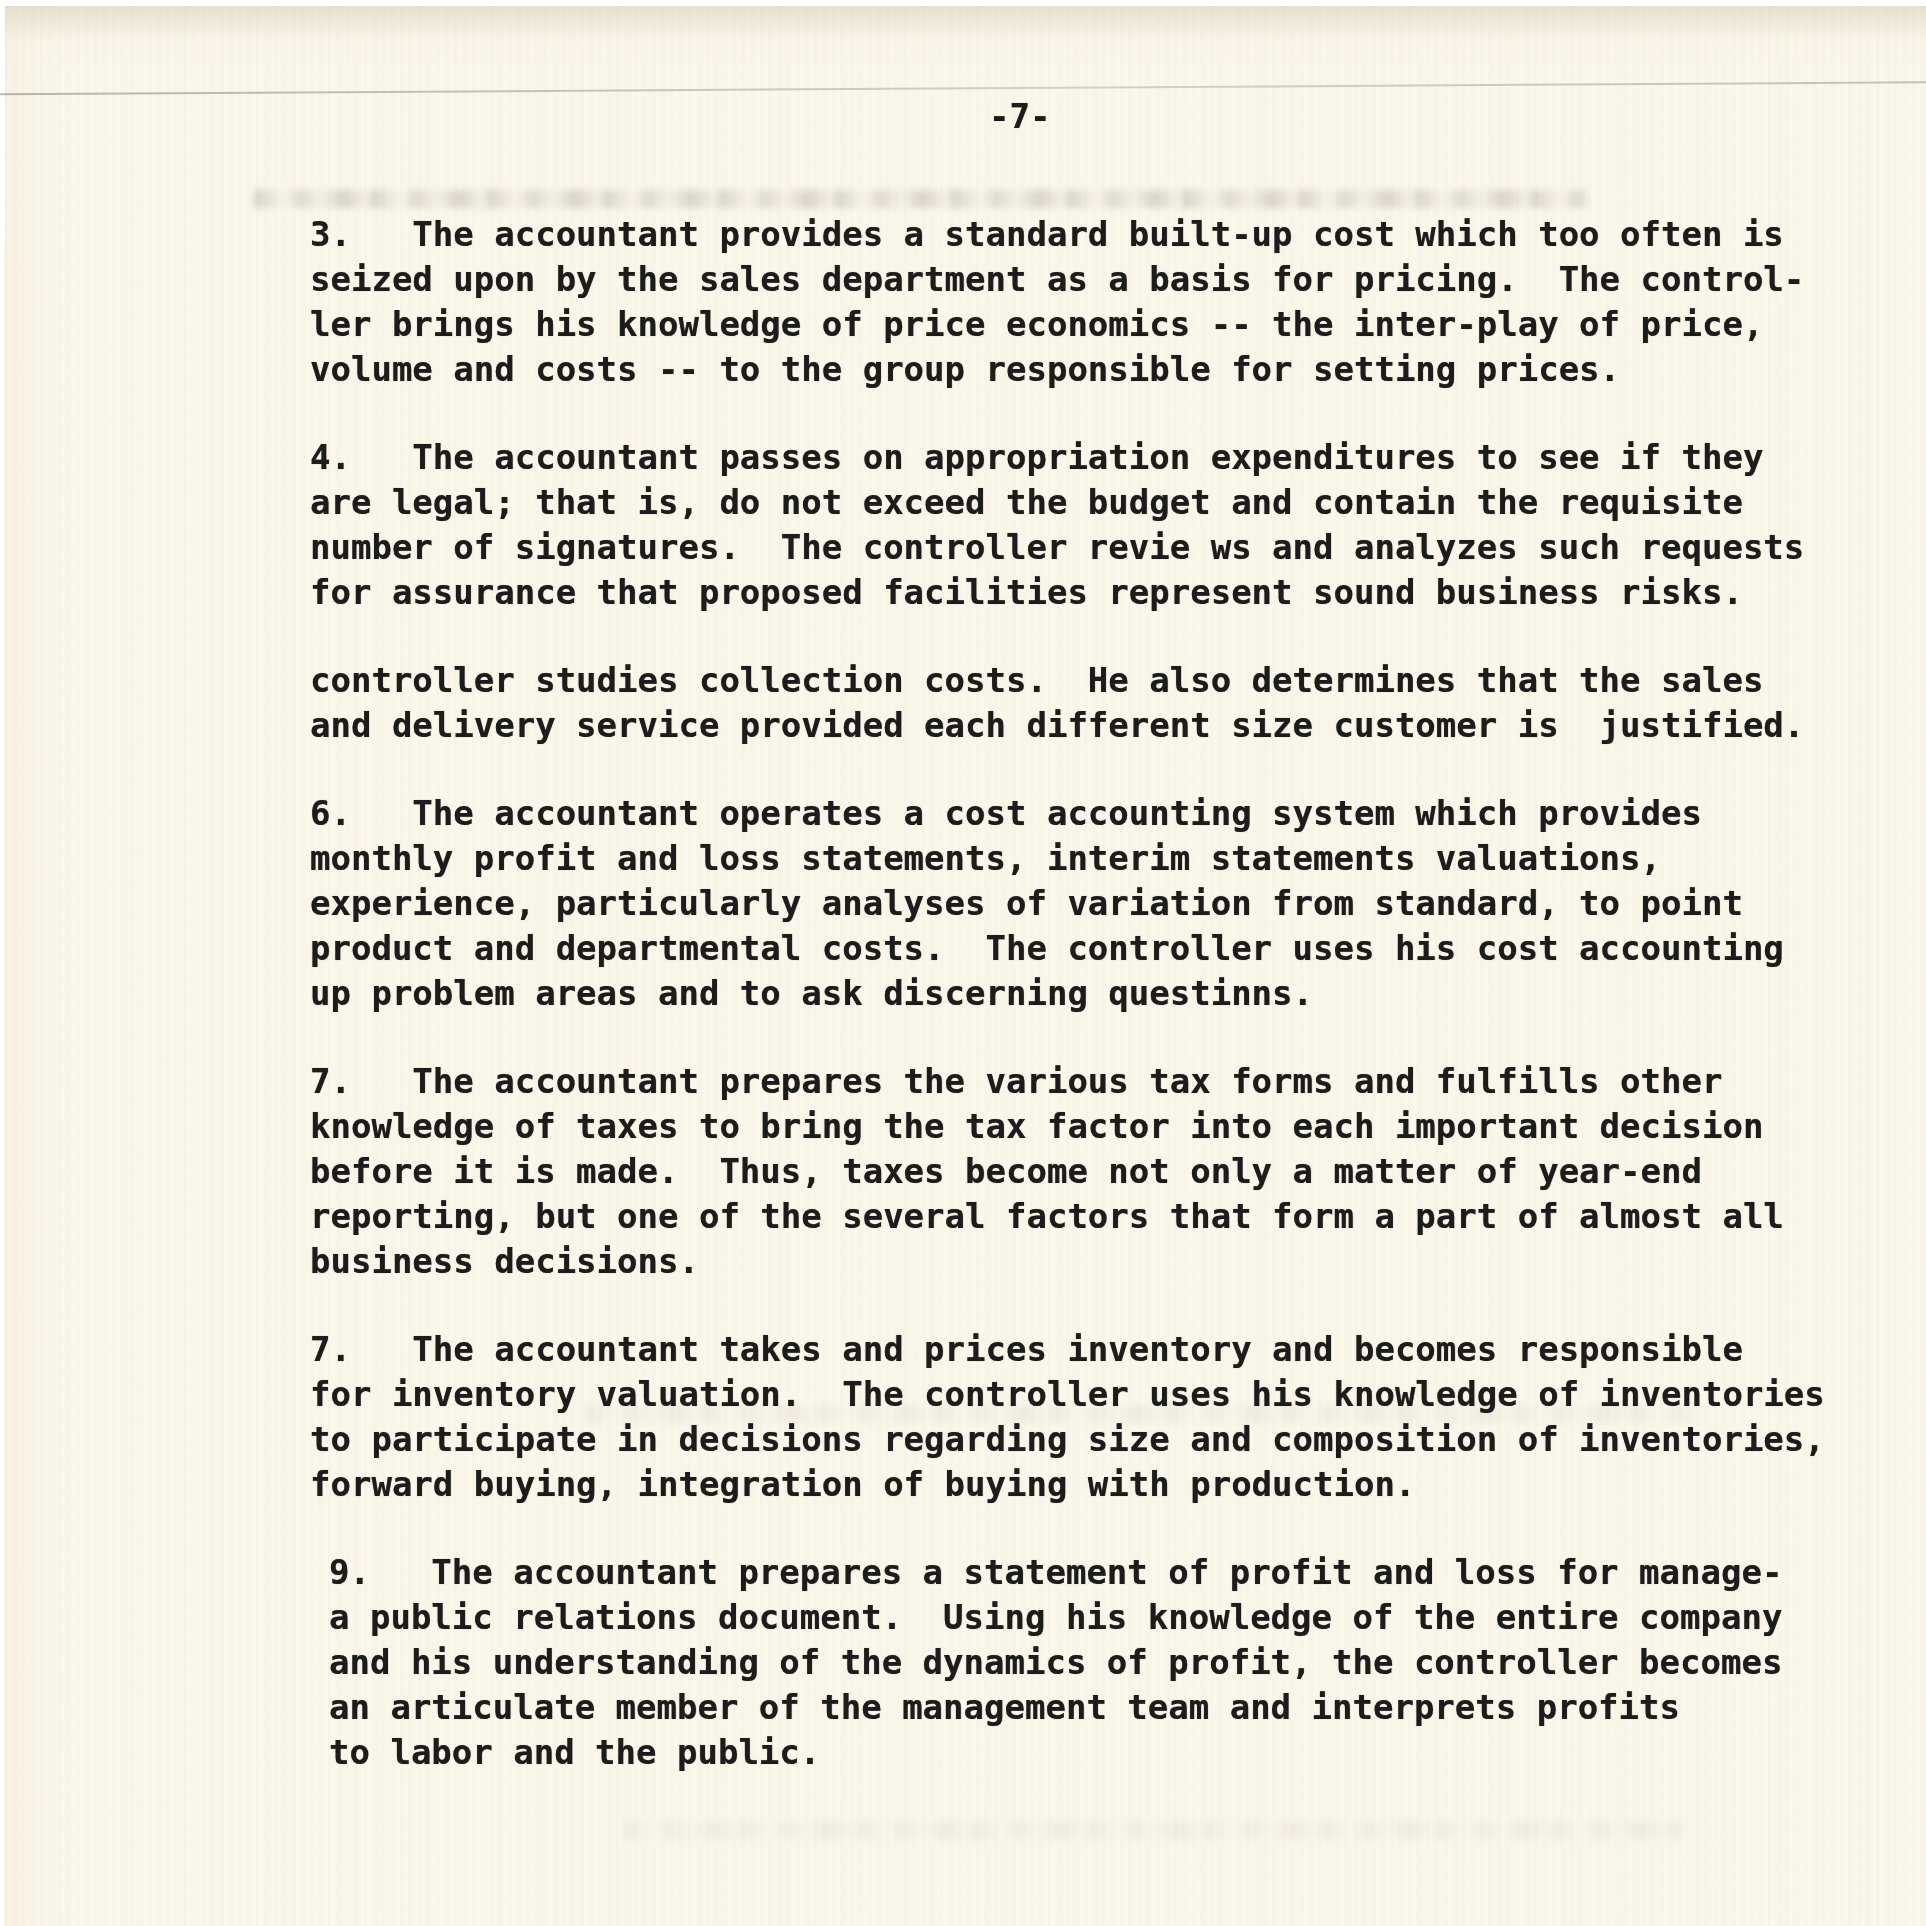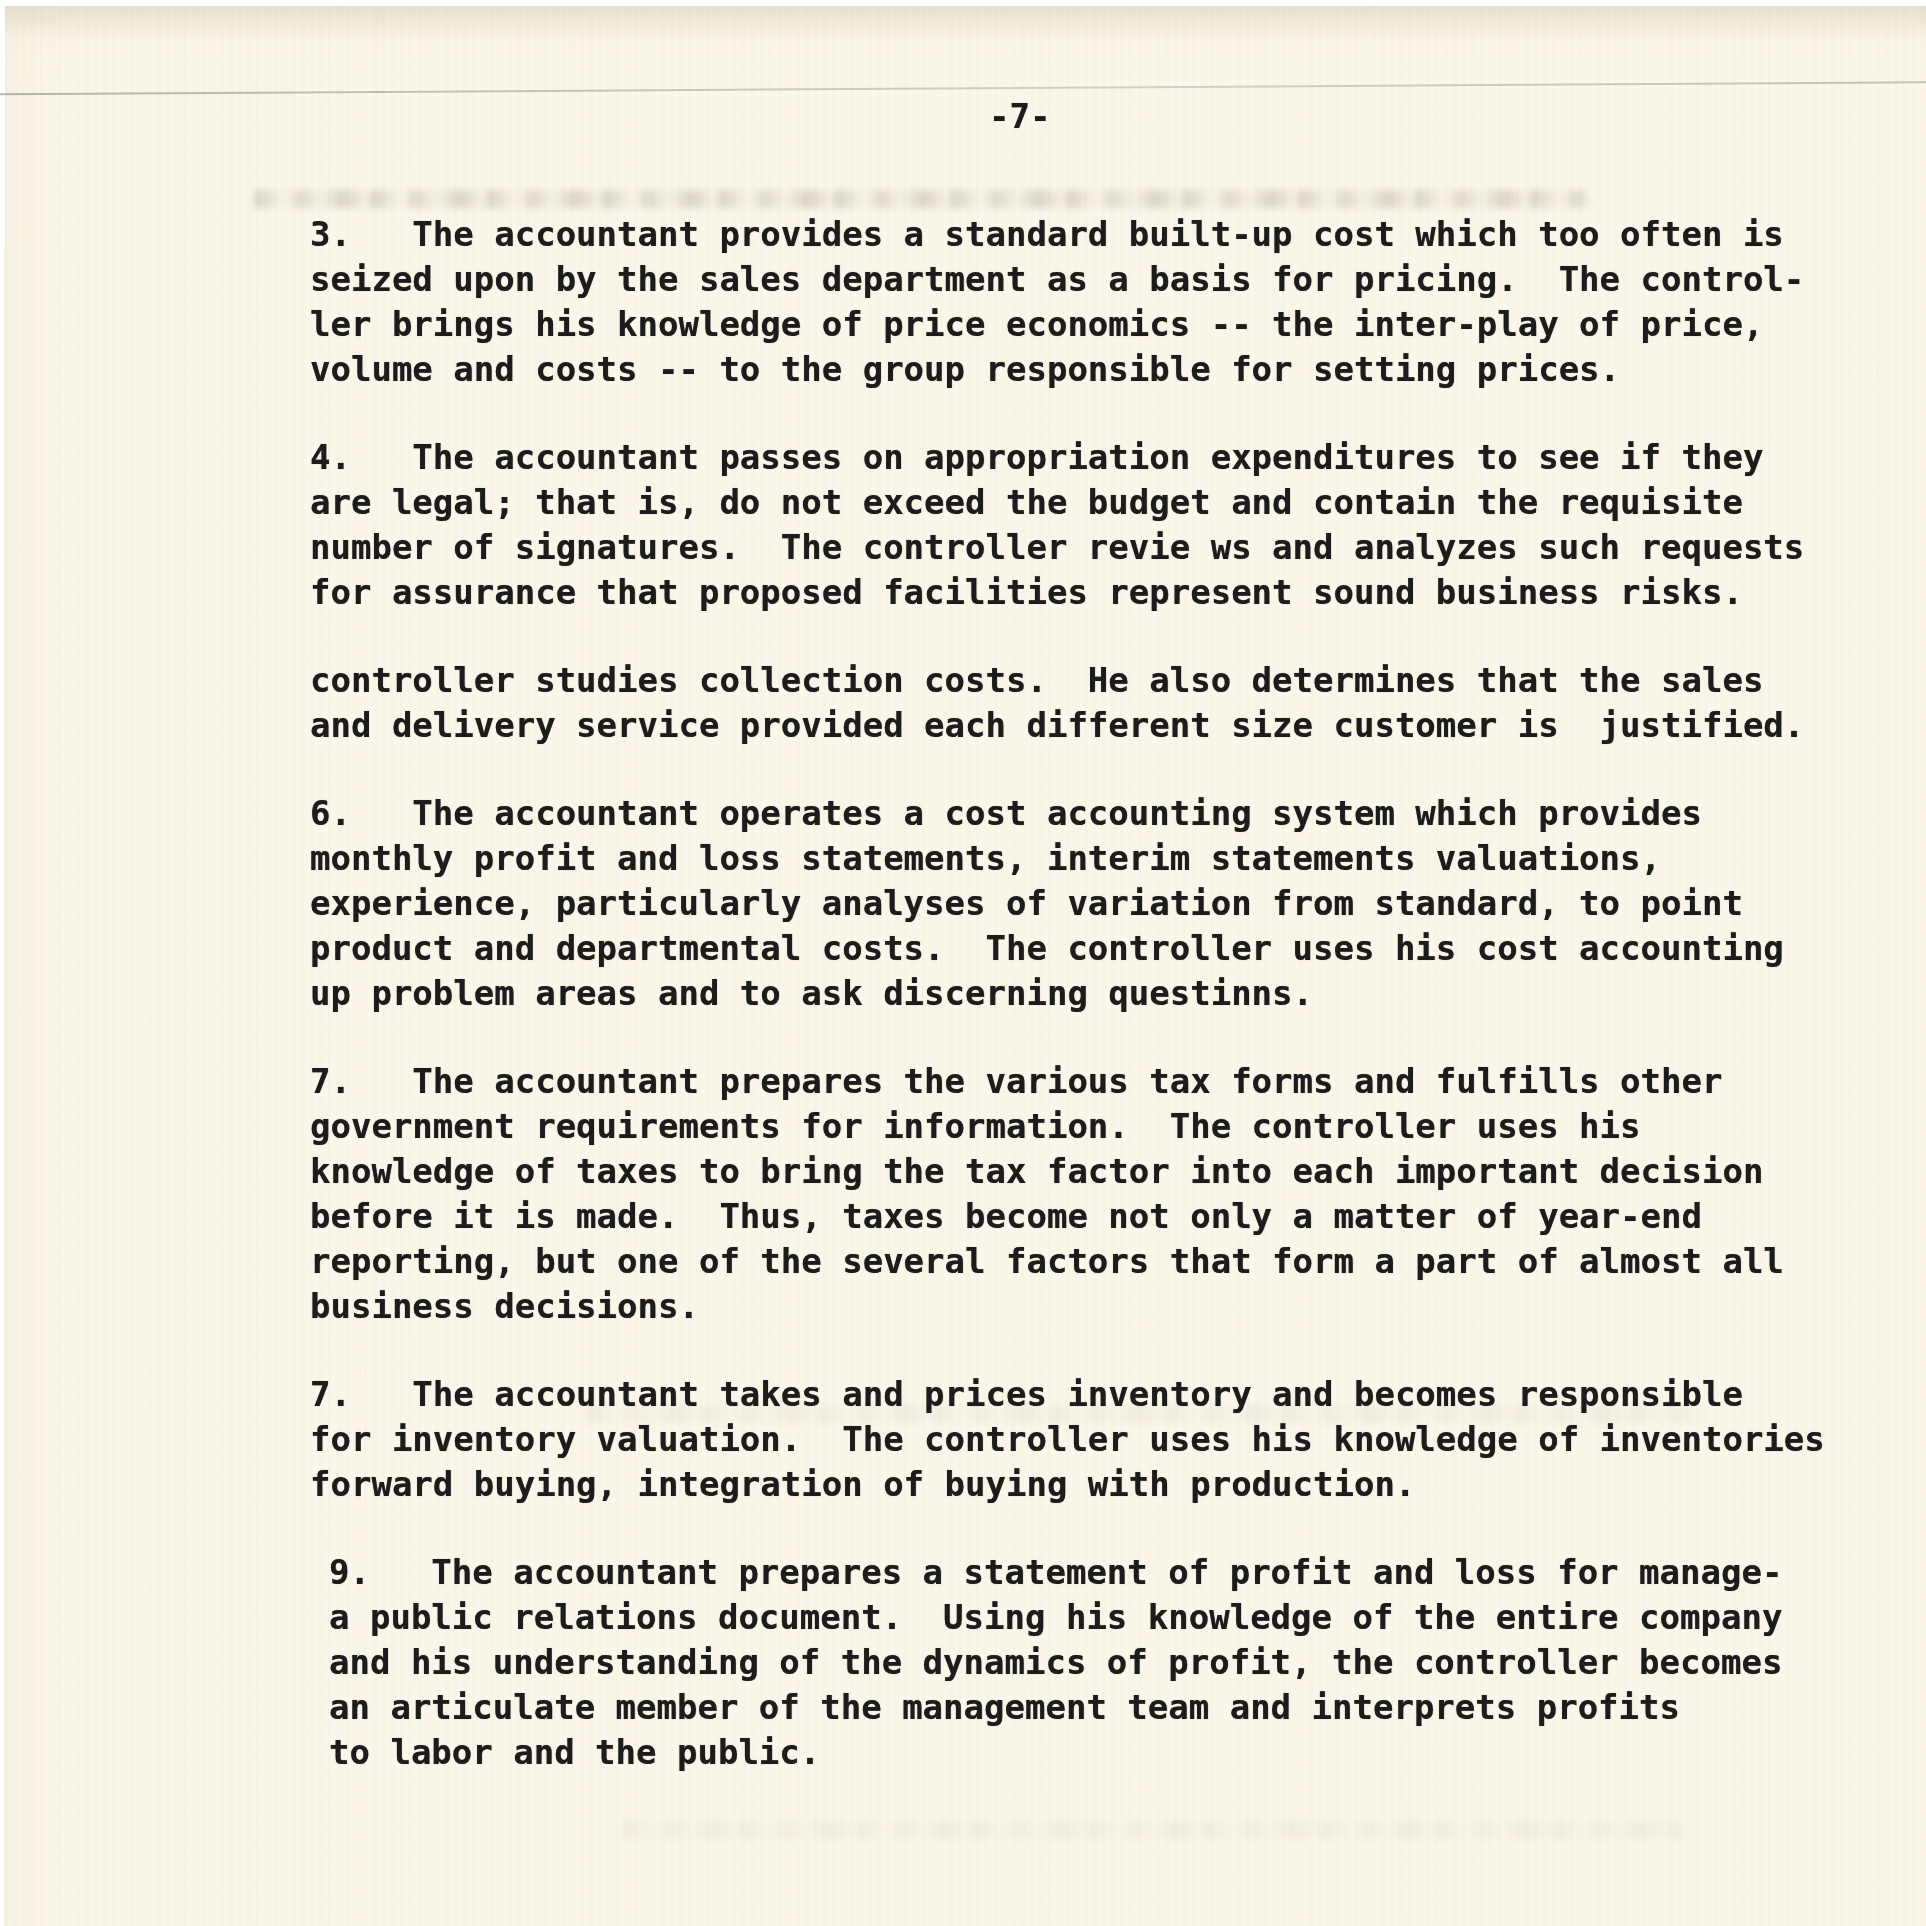--- a/index.html
+++ b/index.html
@@ -124,29 +124,29 @@
     </div>
     <div class="para">
       <div class="line">6.   The accountant operates a cost accounting system which provides</div>
       <div class="line">monthly profit and loss statements, interim statements valuations,</div>
       <div class="line">experience, particularly analyses of variation from standard, to point</div>
       <div class="line">product and departmental costs.  The controller uses his cost accounting</div>
       <div class="line">up problem areas and to ask discerning questinns.</div>
     </div>
     <div class="para">
       <div class="line">7.   The accountant prepares the various tax forms and fulfills other</div>
-      <div class="line">government requirements for information.  The controller uses his</div>
       <div class="line">knowledge of taxes to bring the tax factor into each important decision</div>
       <div class="line">before it is made.  Thus, taxes become not only a matter of year-end</div>
       <div class="line">reporting, but one of the several factors that form a part of almost all</div>
       <div class="line">business decisions.</div>
     </div>
     <div class="para">
       <div class="line">7.   The accountant takes and prices inventory and becomes responsible</div>
       <div class="line">for inventory valuation.  The controller uses his knowledge of inventories</div>
+      <div class="line">to participate in decisions regarding size and composition of inventories,</div>
       <div class="line">forward buying, integration of buying with production.</div>
     </div>
     <div class="para">
       <div class="line">9.   The accountant prepares a statement of profit and loss for manage-</div>
       <div class="line">a public relations document.  Using his knowledge of the entire company</div>
       <div class="line">and his understanding of the dynamics of profit, the controller becomes</div>
       <div class="line">an articulate member of the management team and interprets profits</div>
       <div class="line">to labor and the public.</div>
     </div>
   </div>

